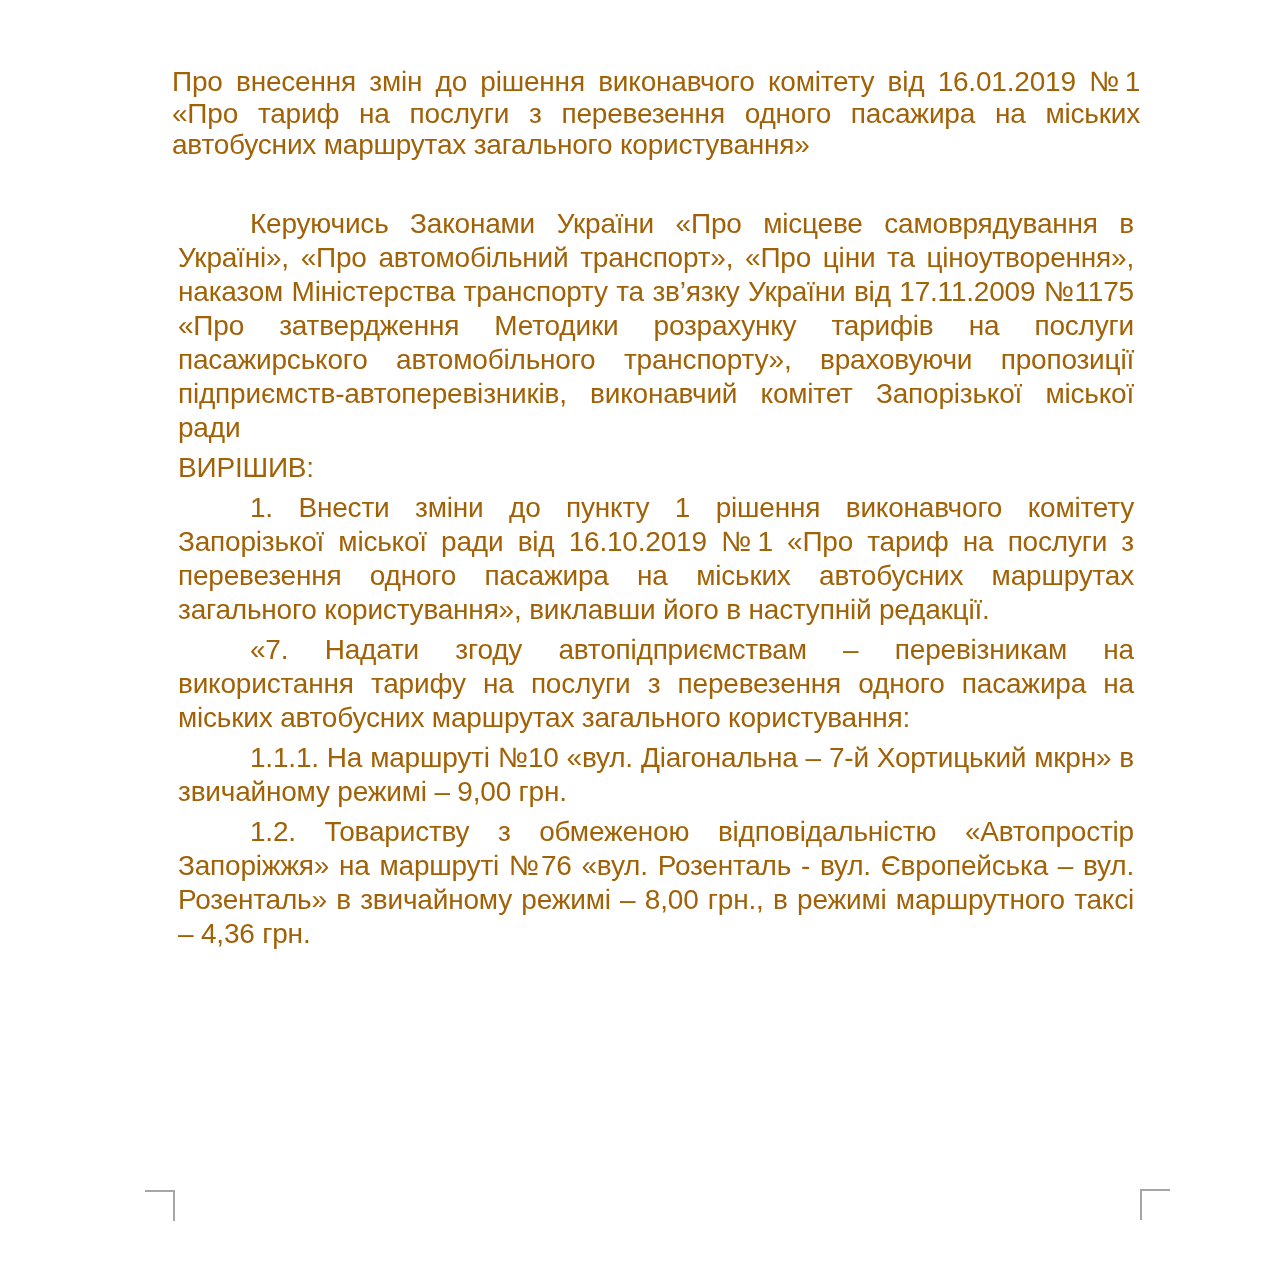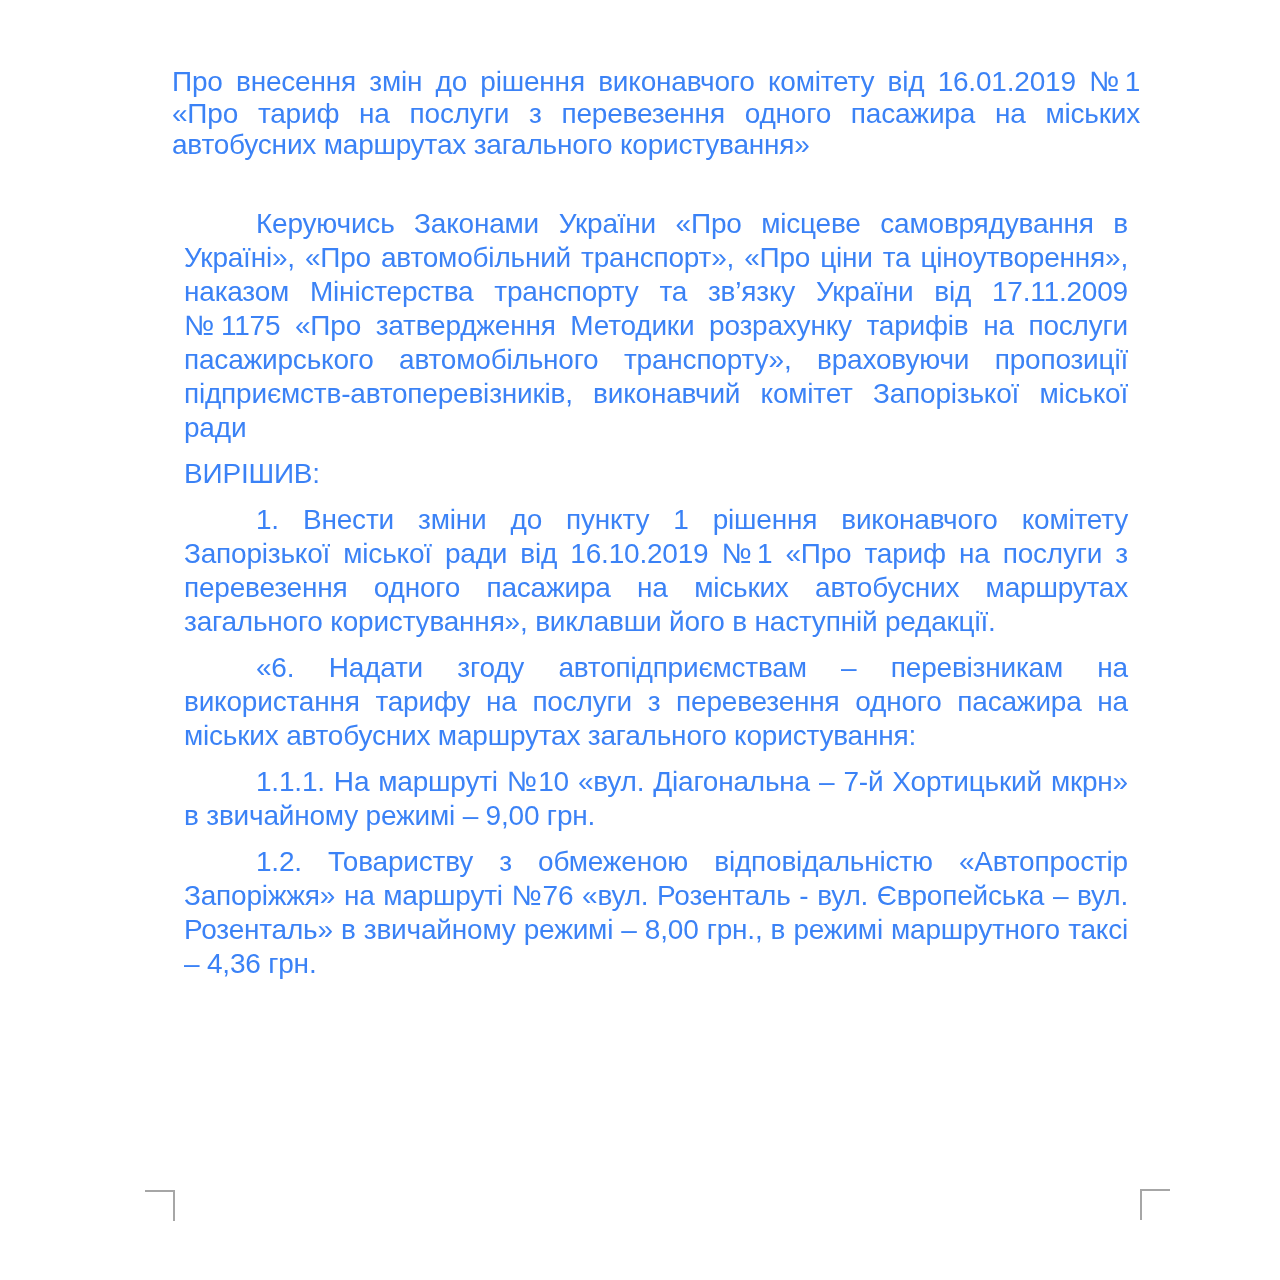--- a/index.html
+++ b/index.html
@@ -7,41 +7,41 @@
     padding: 0;
     background: #ffffff;
   }
   .page {
     position: relative;
     width: 1280px;
     height: 1280px;
     background: #ffffff;
     overflow: hidden;
     font-family: "Liberation Sans", "DejaVu Sans", sans-serif;
-    color: #3b82f6;
+    color: #a16207;
   }
   .textblock {
     position: absolute;
     left: 172px;
     top: 66px;
     width: 968px;
     text-align: justify;
     font-size: 28px;
     line-height: 34px;
     letter-spacing: -0.2px;
     font-weight: 400;
     text-rendering: optimizeLegibility;
   }
   .doc-title {
     margin: 0 0 46px 0;
     line-height: 31.5px;
     text-indent: 0;
   }
   p.para {
-    margin: 12px;
+    margin: 6px;
     text-indent: 72px;
   }
   p.para.noindent {
     text-indent: 0;
   }
   
   .corner-mark {
     position: absolute;
     width: 28px;
     height: 29px;
@@ -67,21 +67,21 @@
   <div class="textblock">
 
     <p class="doc-title">Про внесення змін до рішення виконавчого комітету від 16.01.2019 №1 «Про тариф на послуги з перевезення одного пасажира на міських автобусних маршрутах загального користування»</p>
 
     <p class="para">Керуючись Законами України «Про місцеве самоврядування в Україні», «Про автомобільний транспорт», «Про ціни та ціноутворення», наказом Міністерства транспорту та зв’язку України від 17.11.2009 №1175 «Про затвердження Методики розрахунку тарифів на послуги пасажирського автомобільного транспорту», враховуючи пропозиції підприємств-автоперевізників, виконавчий комітет Запорізької міської ради</p>
 
     <p class="para noindent">ВИРІШИВ:</p>
 
     <p class="para">1. Внести зміни до пункту 1 рішення виконавчого комітету Запорізької міської ради від 16.10.2019 №1 «Про тариф на послуги з перевезення одного пасажира на міських автобусних маршрутах загального користування», виклавши його в наступній редакції.</p>
 
-    <p class="para">«6. Надати згоду автопідприємствам – перевізникам на використання тарифу на послуги з перевезення одного пасажира на міських автобусних маршрутах загального користування:</p>
+    <p class="para">«7. Надати згоду автопідприємствам – перевізникам на використання тарифу на послуги з перевезення одного пасажира на міських автобусних маршрутах загального користування:</p>
 
 
     <p class="para">1.1.1. На маршруті №10 «вул. Діагональна – 7-й Хортицький мкрн» в звичайному режимі – 9,00 грн.</p>
 
 
 
 
     <p class="para">1.2. Товариству з обмеженою відповідальністю «Автопростір Запоріжжя» на маршруті №76 «вул. Розенталь - вул. Європейська – вул. Розенталь» в звичайному режимі – 8,00 грн., в режимі маршрутного таксі – 4,36 грн.</p>
 
   </div>

